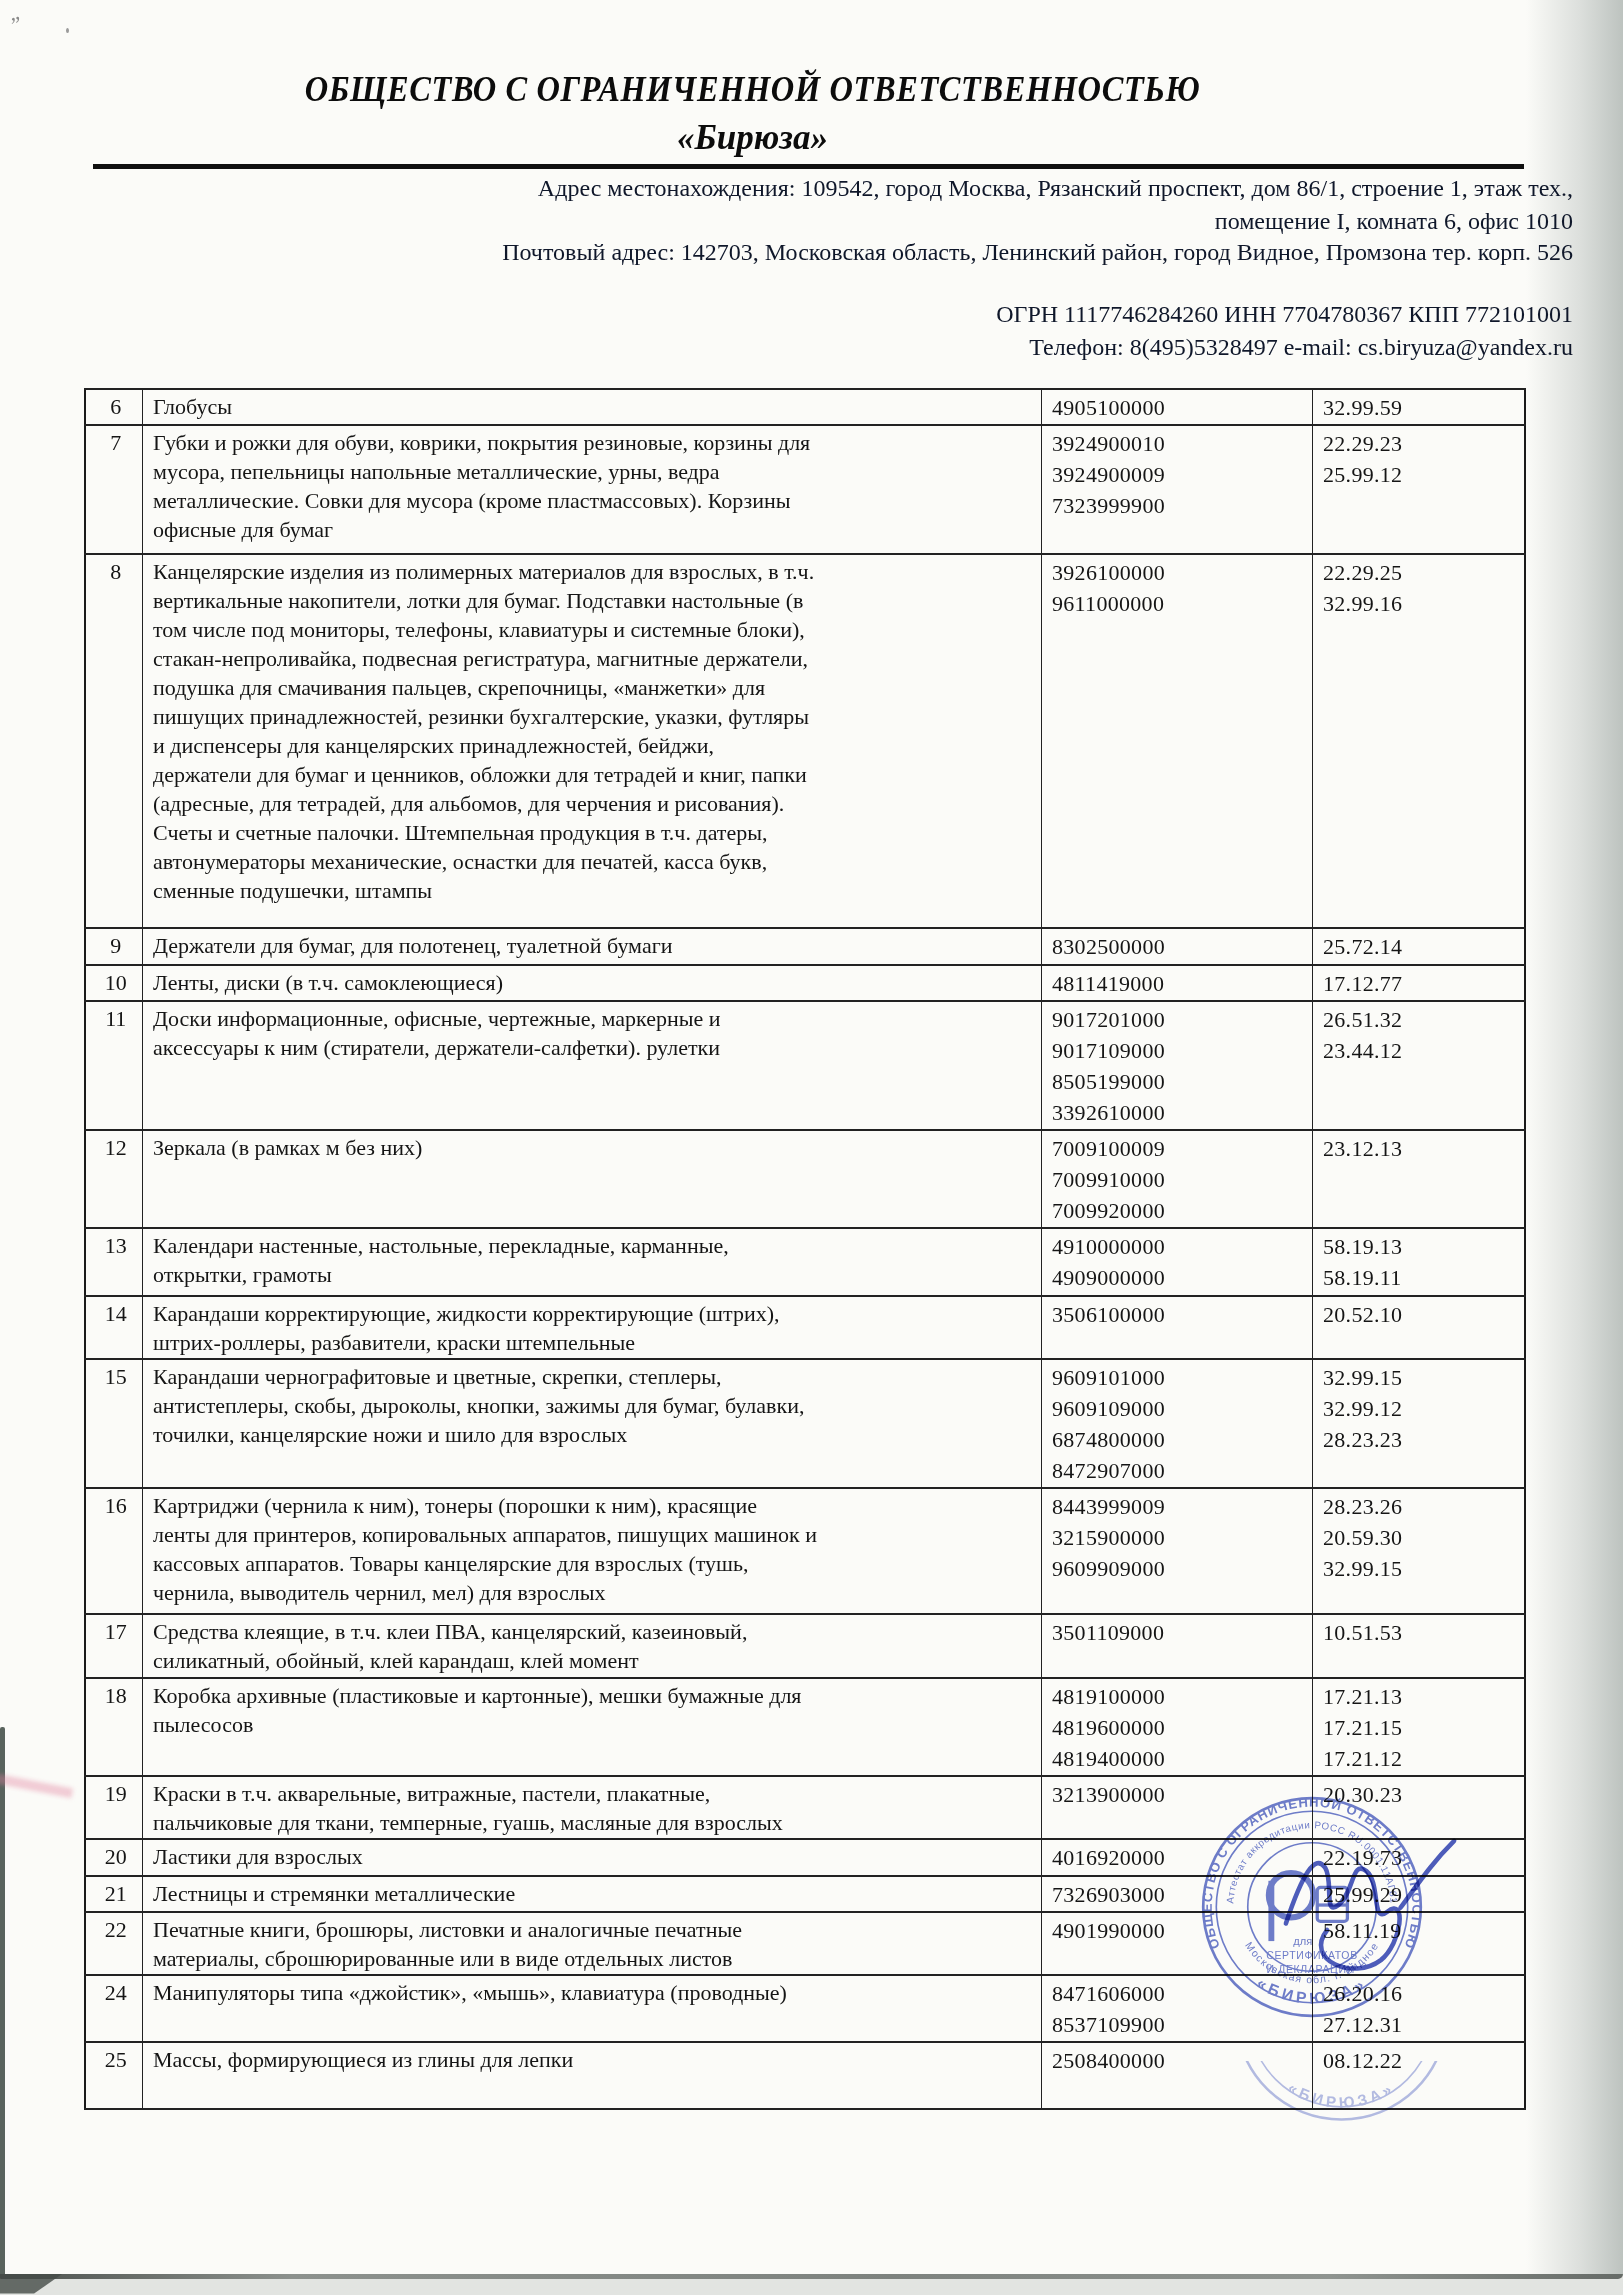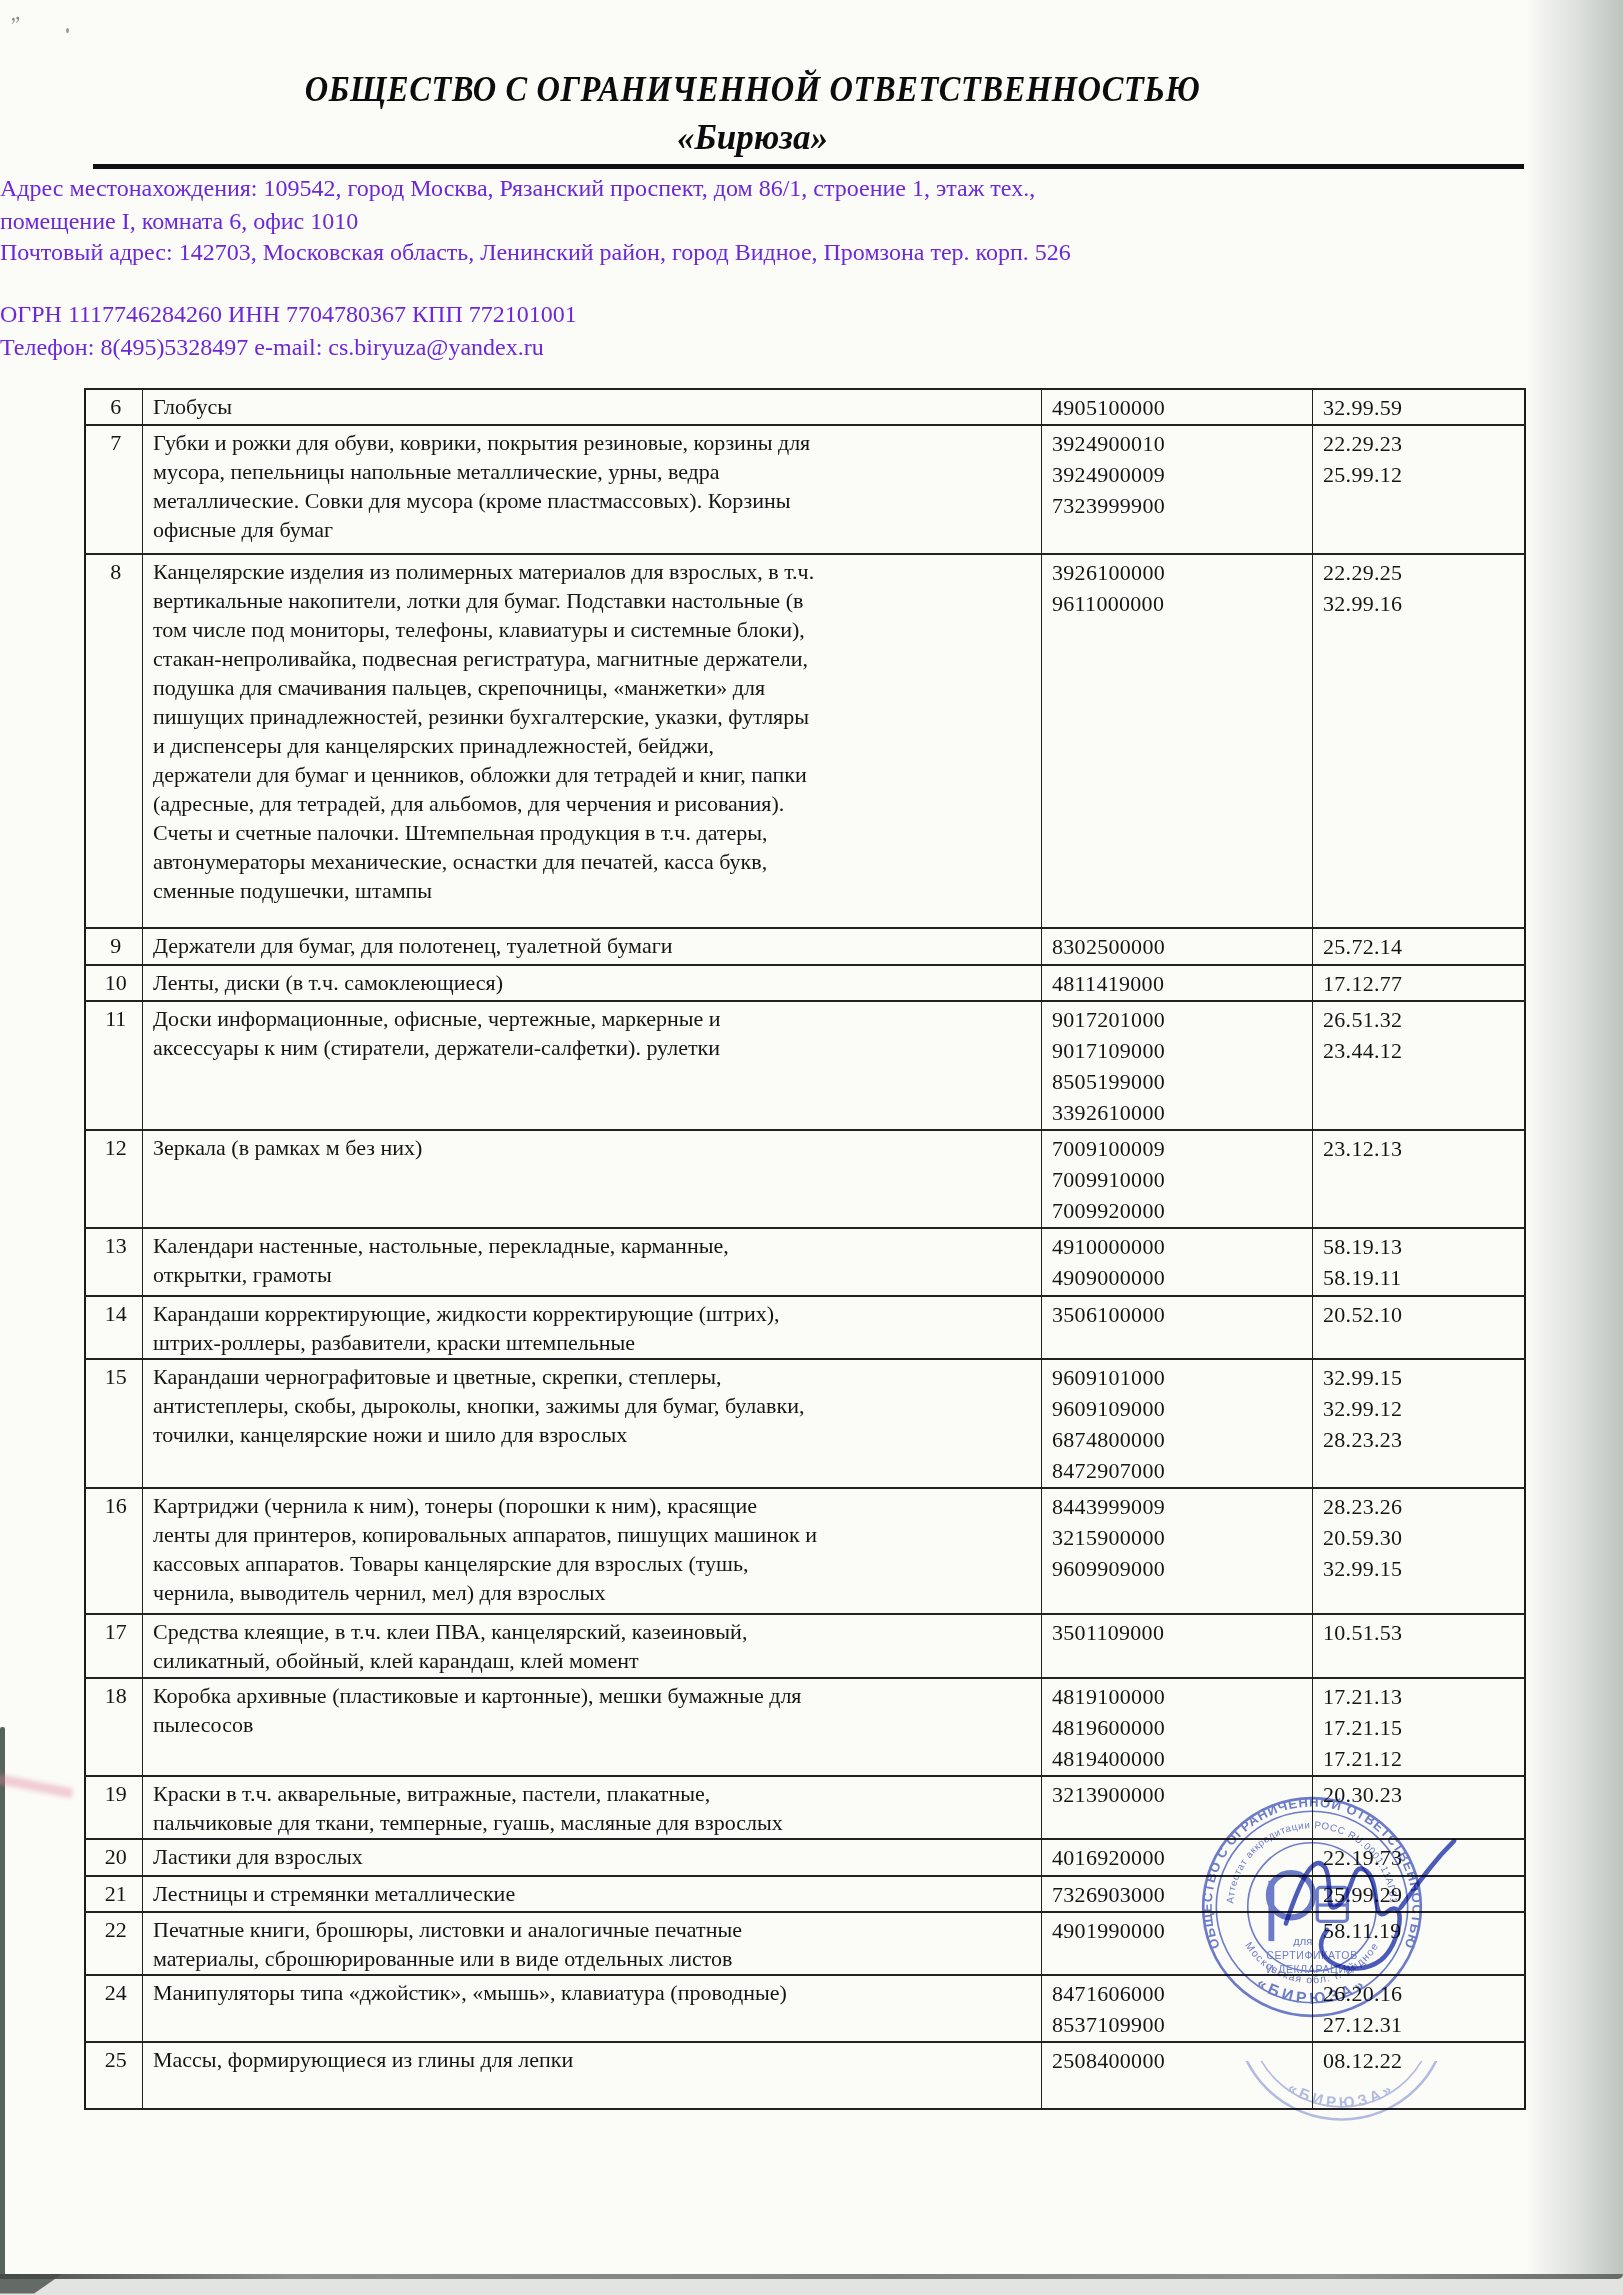--- a/index.html
+++ b/index.html
@@ -57,22 +57,22 @@
     transform:scaleX(.9);letter-spacing:0.7px;white-space:nowrap;
   }
   .title2{
     position:absolute;top:118px;left:0;width:100%;
     font-size:35px;font-weight:bold;font-style:italic;color:#0c0c0c;
   }
   .rule{
     position:absolute;left:93px;top:164px;width:1431px;height:4.6px;background:#101010;
   }
   .addr{
-    position:absolute;left:0;width:1573px;text-align:left;
-    font-size:24px;color:#6d28d9;white-space:nowrap;
+    position:absolute;left:0;width:1573px;text-align:right;
+    font-size:24px;color:#0f172a;white-space:nowrap;
   }
   .a1{top:175px;} .a2{top:208px;} .a3{top:239px;}
   .a4{top:301px;} .a5{top:334px;}
   
   table.items{
     position:absolute;left:84px;top:388px;width:1440px;
     border-collapse:collapse;table-layout:fixed;
   }
   table.items col.c1{width:57px;}
   table.items col.c2{width:899px;}

